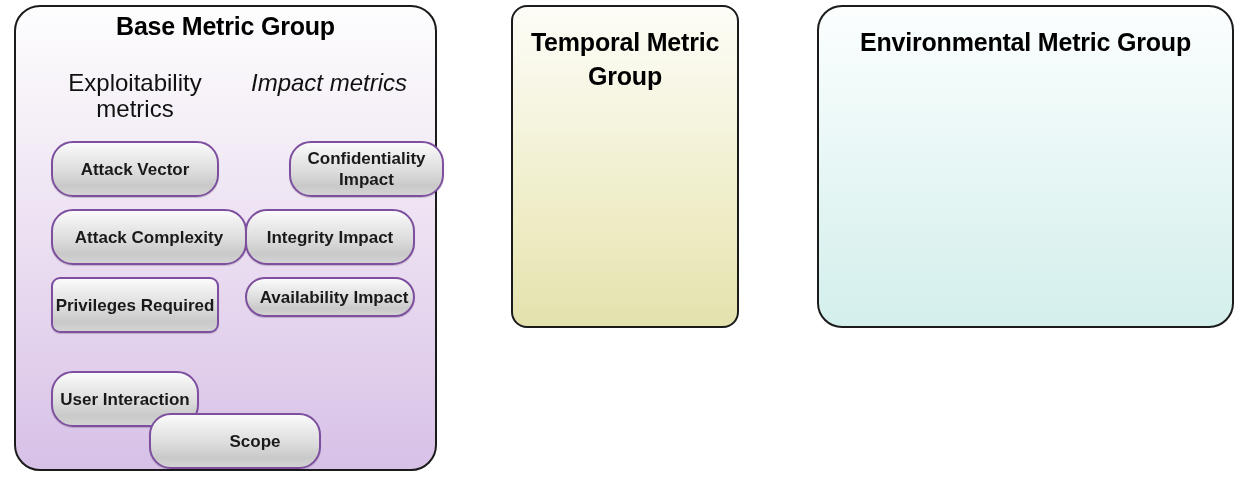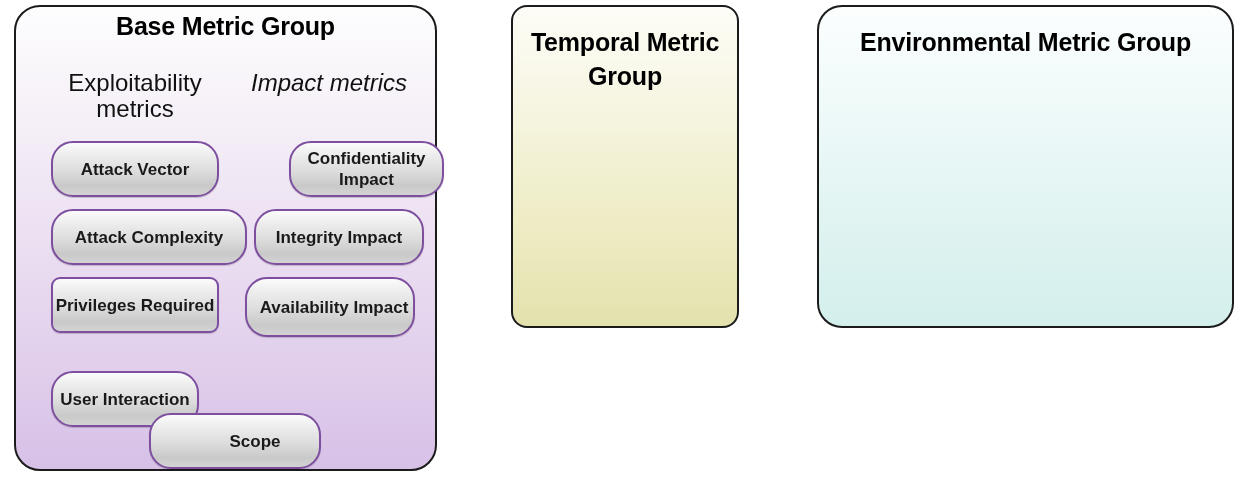--- a/index.html
+++ b/index.html
@@ -92,22 +92,22 @@
 
   
   #node-attack-vector      { left: 35px;  top: 134px; width: 168px; height: 56px; }
   #node-attack-complexity  { left: 35px;  top: 202px; width: 196px; height: 56px; }
   #node-privileges-required{ left: 35px;  top: 270px; width: 168px; height: 56px; border-radius: 9px; }
   #node-user-interaction   { left: 35px;  top: 338px; width: 148px; height: 56px; margin-top: 26px; }
   #node-scope              { left: 133px; top: 406px; width: 172px; height: 56px; padding-left: 40px; }
 
   
   #node-confidentiality-impact { left: 229px; top: 134px; width: 155px; height: 56px; margin-left: 44px; }
-  #node-integrity-impact       { left: 238px; top: 202px; width: 170px; height: 56px; }
-  #node-availability-impact    { left: 229px; top: 270px; width: 170px; height: 60px; padding-left: 8px; }
+  #node-integrity-impact       { left: 229px; top: 202px; width: 170px; height: 56px; }
+  #node-availability-impact    { left: 229px; top: 270px; width: 170px; height: 40px; padding-left: 8px; }
 
   
   #node-exploit-code-maturity { left: 540px; top: 116px; width: 170px; height: 54px; }
   #node-remediation-level     { left: 540px; top: 185px; width: 170px; height: 54px; }
   #node-report-confidence     { left: 540px; top: 254px; width: 170px; height: 54px; }
 </style>
 </head>
 <body>
 
 <div class="panel" id="panel-base">

